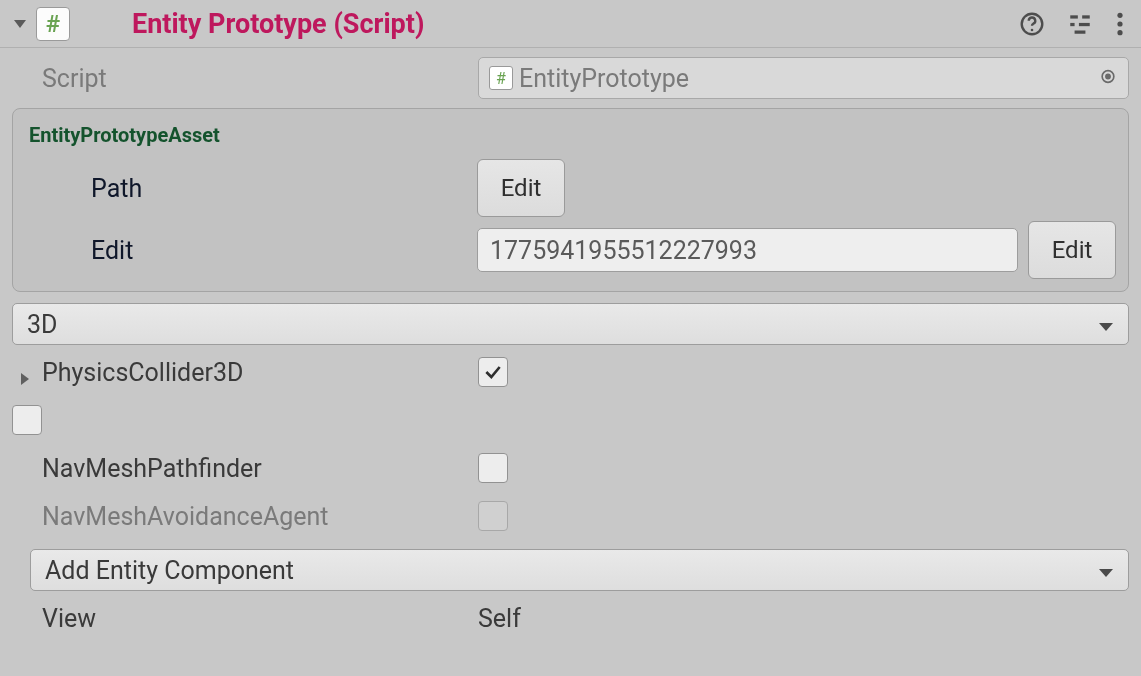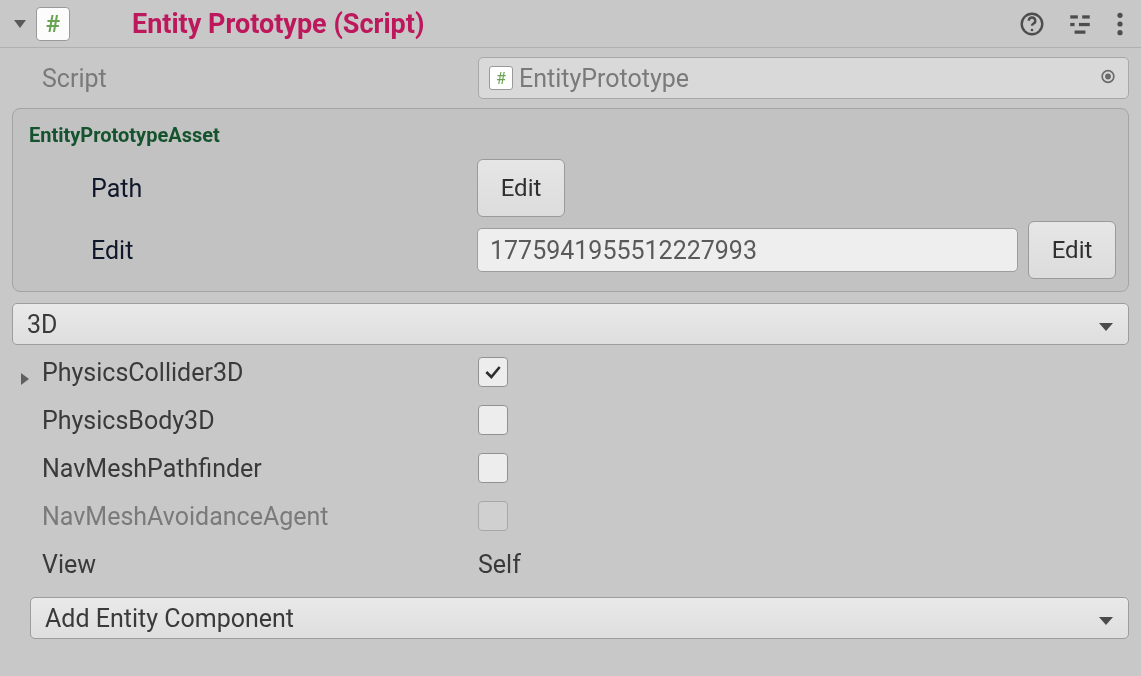--- a/index.html
+++ b/index.html
@@ -322,21 +322,20 @@
       <div class="value-col">
         <div class="checkbox checked">
           <svg width="20" height="20" viewBox="0 0 24 24" fill="none" stroke="#2f2f2f" stroke-width="3.2">
               <path d="M4 12 L10 18 L20 6"></path>
             </svg>
         </div>
       </div>
     </div>
 
     <div class="row">
-      <div class="label-col">PhysicsBody3D</div>
       <div class="value-col">
         <div class="checkbox">
           
         </div>
       </div>
     </div>
 
     <div class="row">
       <div class="label-col">NavMeshPathfinder</div>
       <div class="value-col">
@@ -346,35 +345,35 @@
       </div>
     </div>
 
 
     <div class="row">
       <div class="label-col muted">NavMeshAvoidanceAgent</div>
       <div class="value-col">
         <div class="checkbox disabled">
           
         </div>
-      </div>
-    </div>
-
-    <div class="row">
-      <div class="label-col">View</div>
-      <div class="value-col">
-        <span class="value-text">Self</span>
       </div>
     </div>
 
     <div class="row add-row">
       <div class="dropdown dropdown-wide">
         <span>Add Entity Component</span>
         <span class="drop-arrow">
           <svg width="16" height="12" viewBox="0 0 16 12">
               <path d="M1 2 L8 10 L15 2 Z" fill="currentColor"></path>
             </svg>
         </span>
       </div>
     </div>
 
+    <div class="row">
+      <div class="label-col">View</div>
+      <div class="value-col">
+        <span class="value-text">Self</span>
+      </div>
+    </div>
+
   </div>
 </div>
 
 </body></html>

